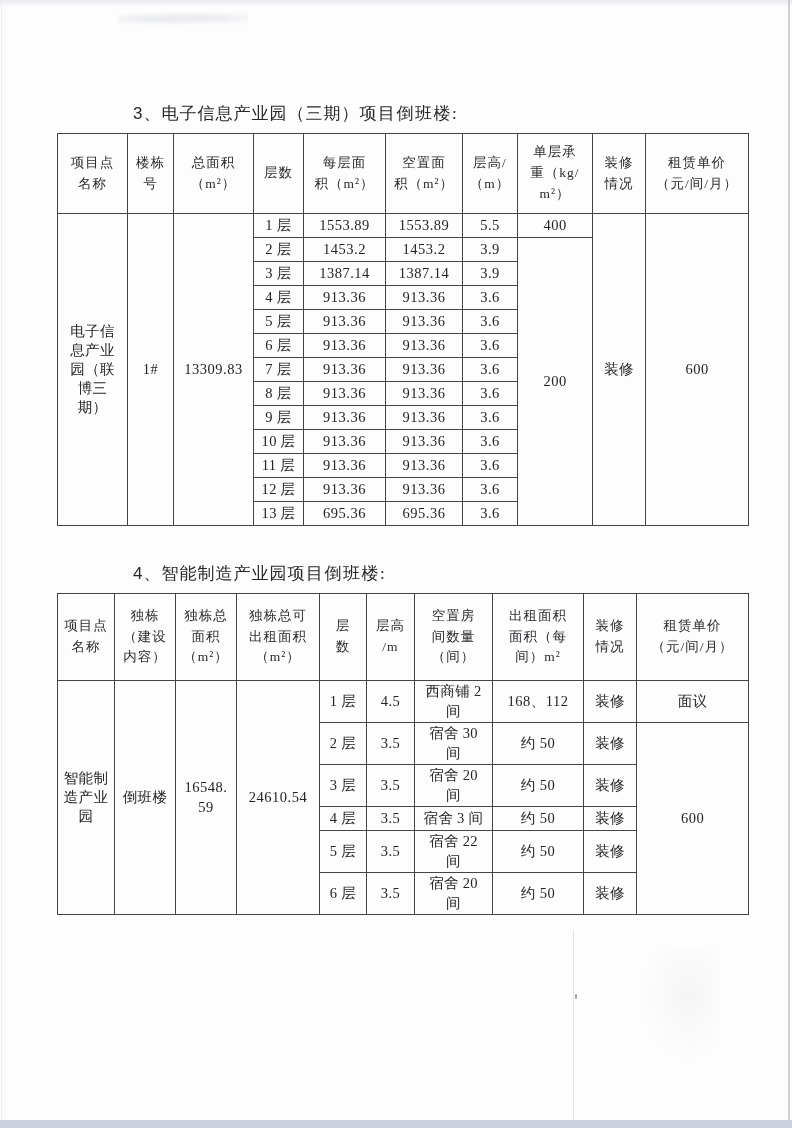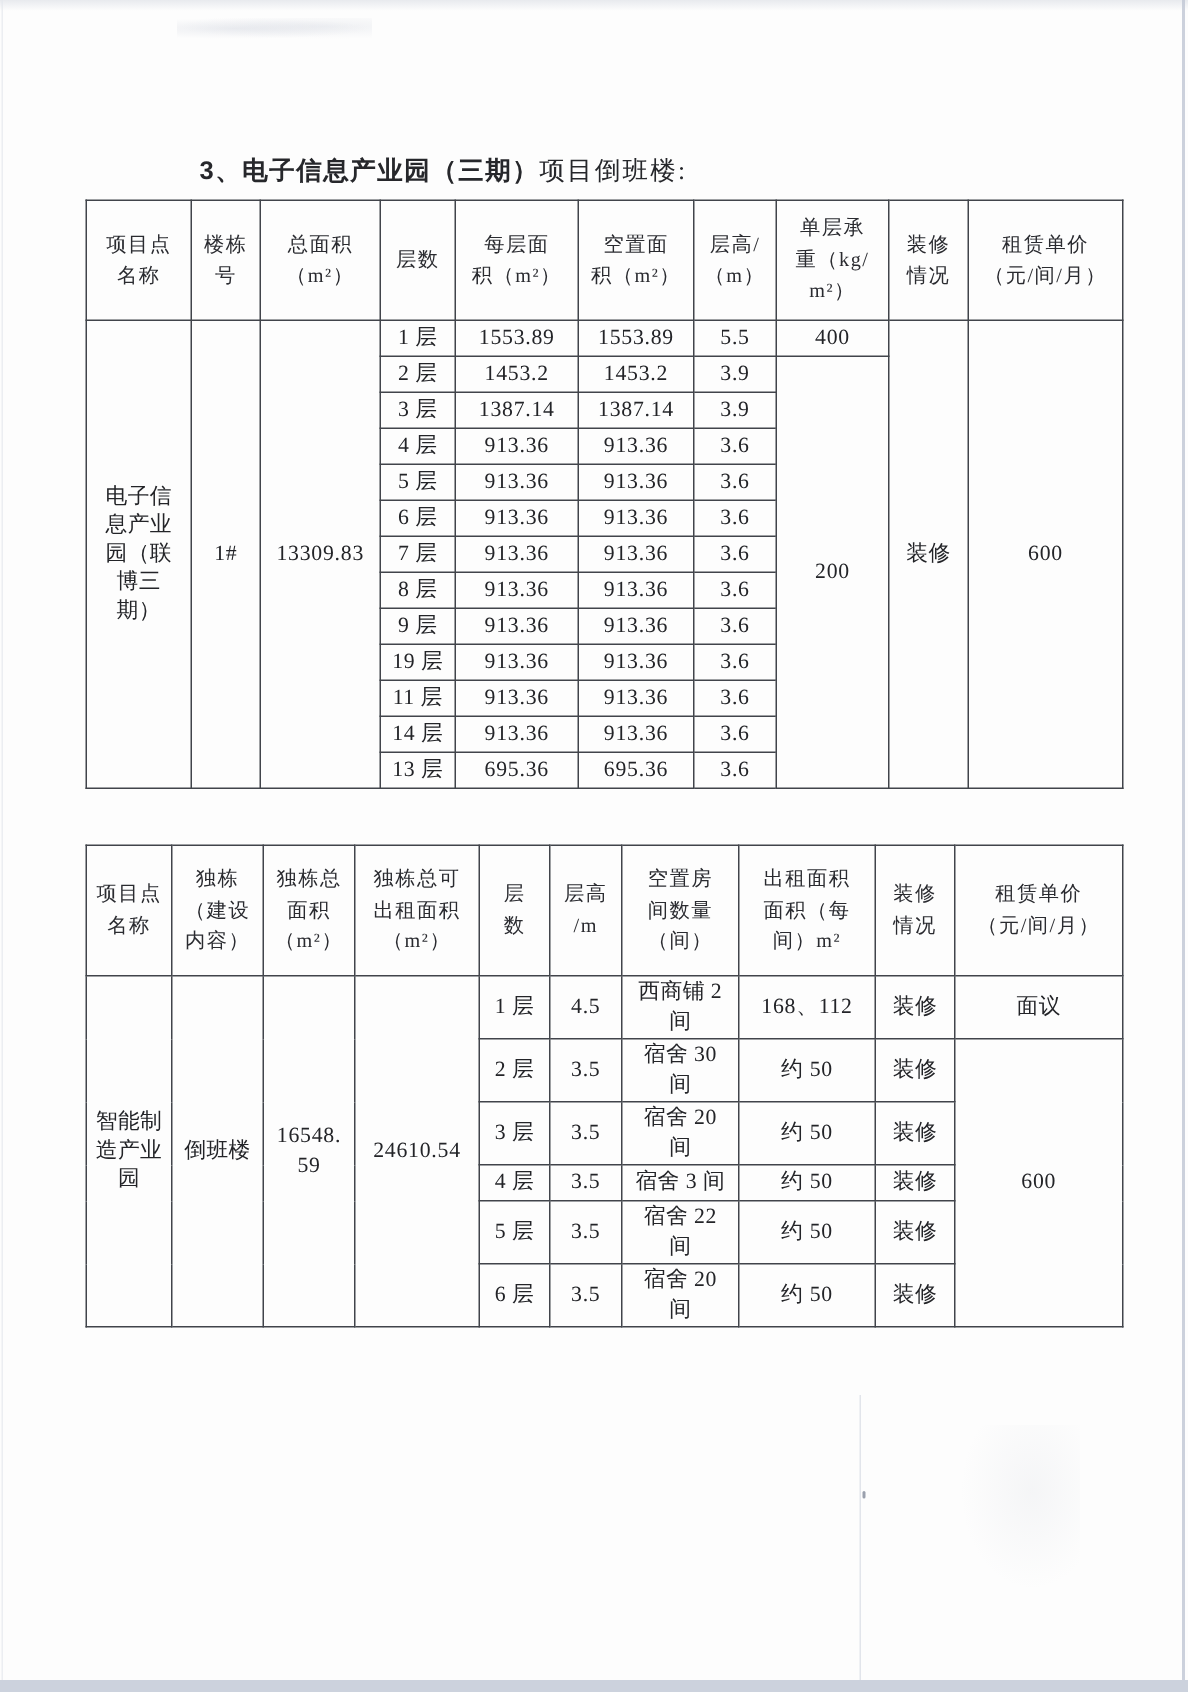--- a/index.html
+++ b/index.html
@@ -28,21 +28,21 @@
     background:radial-gradient(ellipse at 60% 40%,rgba(170,176,190,.10),rgba(170,176,190,0) 70%);}
 
   .content{position:absolute;left:57px;top:103px;width:691px;}
 
   .sec-title{
     margin:0 0 8px 0;padding-left:76px;
     font-size:17px;line-height:22px;letter-spacing:.5px;
     white-space:nowrap;
   }
   .sec-title .t-bold{
-    font-weight:bold;
+    font-weight:normal;
     font-family:"Liberation Sans","DejaVu Sans",sans-serif;
     letter-spacing:1px;
   }
   .sec-title .t-tail{font-weight:normal;letter-spacing:1.5px;margin-top:12px;}
 
   table{
     border-collapse:collapse;table-layout:fixed;width:691px;
     background:transparent;
   }
   th,td{
@@ -177,48 +177,49 @@
           <td class="num">913.36</td>
           <td class="num">3.6</td>
         </tr>
         <tr class="rowdata">
           <td>9 层</td>
           <td class="num">913.36</td>
           <td class="num">913.36</td>
           <td class="num">3.6</td>
         </tr>
         <tr class="rowdata">
-          <td>19 层</td>
+          <td>10 层</td>
           <td class="num">913.36</td>
           <td class="num">913.36</td>
           <td class="num">3.6</td>
         </tr>
         <tr class="rowdata">
           <td>11 层</td>
           <td class="num">913.36</td>
           <td class="num">913.36</td>
           <td class="num">3.6</td>
         </tr>
         <tr class="rowdata">
-          <td>14 层</td>
+          <td>12 层</td>
           <td class="num">913.36</td>
           <td class="num">913.36</td>
           <td class="num">3.6</td>
         </tr>
         <tr class="rowdata">
           <td>13 层</td>
           <td class="num">695.36</td>
           <td class="num">695.36</td>
           <td class="num">3.6</td>
         </tr>
       </tbody>
     </table>
 
     <div class="sec-gap"></div>
 
+    <h2 class="sec-title"><span class="t-bold">4、智能制造产业园</span><span class="t-tail">项目倒班楼:</span></h2>
 
     <table class="t2">
       <colgroup>
         <col style="width:57px">
           <col style="width:61px">
           <col style="width:61px">
           <col style="width:83px">
         <col style="width:47px">
           <col style="width:48px">
           <col style="width:78px">

